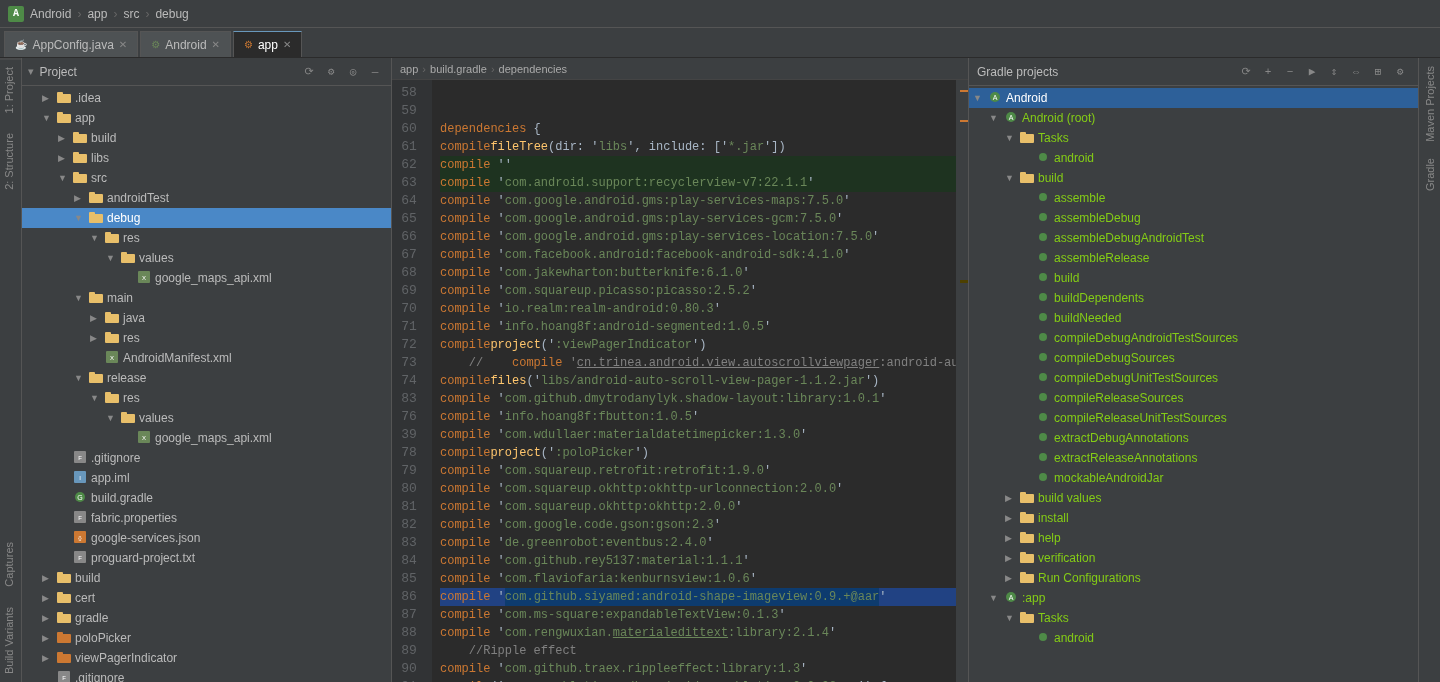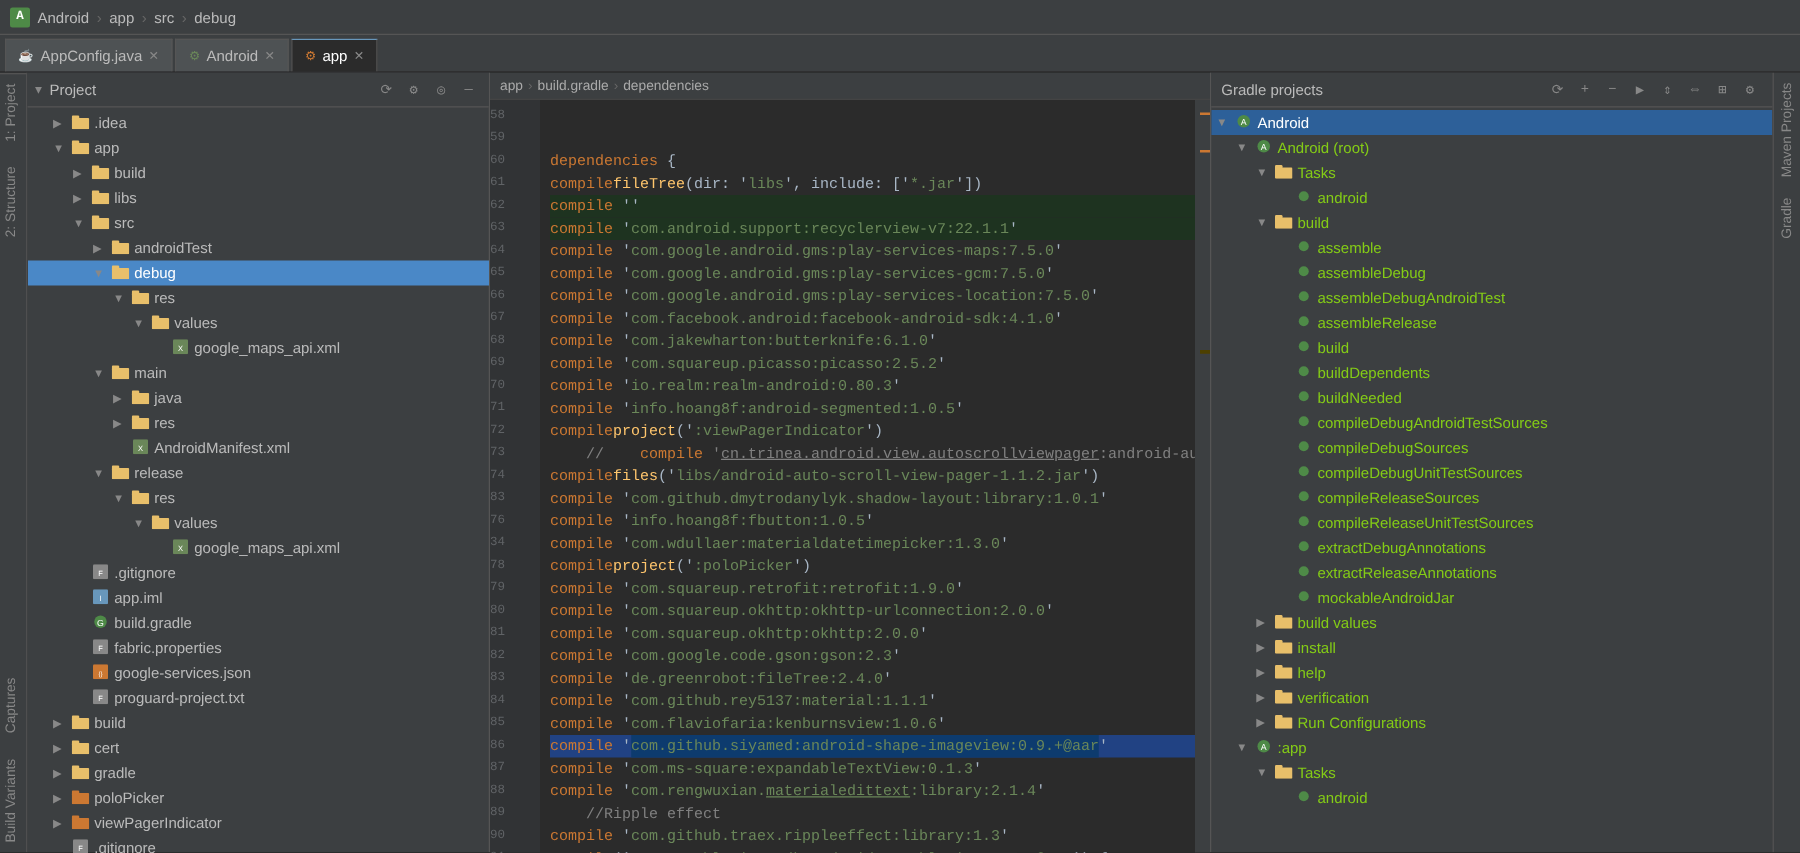--- a/index.html
+++ b/index.html
@@ -194,24 +194,24 @@
       position: relative;
     }
     .code-area::-webkit-scrollbar { width: 8px; }
     .code-area::-webkit-scrollbar-track { background: #2b2b2b; }
     .code-area::-webkit-scrollbar-thumb { background: #555; }
 
     .line-numbers {
       width: 40px;
       background: #313335;
       padding: 4px 0;
-      text-align: left;
+      text-align: center;
       flex-shrink: 0;
       font-family: 'Courier New', monospace;
-      font-size: 10px;
+      font-size: 13px;
       color: #606366;
       user-select: none;
     }
     .line-number {
       height: 18px;
       padding-right: 6px;
       line-height: 18px;
     }
 
     .code-content {
@@ -807,21 +807,21 @@
           <div class="line-number">67</div>
           <div class="line-number">68</div>
           <div class="line-number">69</div>
           <div class="line-number">70</div>
           <div class="line-number">71</div>
           <div class="line-number">72</div>
           <div class="line-number">73</div>
           <div class="line-number">74</div>
           <div class="line-number">83</div>
           <div class="line-number">76</div>
-          <div class="line-number">34</div>
+          <div class="line-number">39</div>
           <div class="line-number">78</div>
           <div class="line-number">79</div>
           <div class="line-number">80</div>
           <div class="line-number">81</div>
           <div class="line-number">82</div>
           <div class="line-number">83</div>
           <div class="line-number">84</div>
           <div class="line-number">85</div>
           <div class="line-number">86</div>
           <div class="line-number">87</div>
@@ -849,21 +849,21 @@
           <div class="code-line"><span class="comment">    //    <span class="kw">compile</span> '<span class="underline">cn.trinea.android.view.autoscrollviewpager</span>:android-auto-s</span></div>
           <div class="code-line">    <span class="kw">compile</span> <span class="method">files</span>('<span class="str">libs/android-auto-scroll-view-pager-1.1.2.jar</span>')</div>
           <div class="code-line">    <span class="kw">compile</span> '<span class="str">com.github.dmytrodanylyk.shadow-layout:library:1.0.1</span>'</div>
           <div class="code-line">    <span class="kw">compile</span> '<span class="str">info.hoang8f:fbutton:1.0.5</span>'</div>
           <div class="code-line">    <span class="kw">compile</span> '<span class="str">com.wdullaer:materialdatetimepicker:1.3.0</span>'</div>
           <div class="code-line">    <span class="kw">compile</span> <span class="method">project</span>('<span class="str">:poloPicker</span>')</div>
           <div class="code-line">    <span class="kw">compile</span> '<span class="str">com.squareup.retrofit:retrofit:1.9.0</span>'</div>
           <div class="code-line">    <span class="kw">compile</span> '<span class="str">com.squareup.okhttp:okhttp-urlconnection:2.0.0</span>'</div>
           <div class="code-line">    <span class="kw">compile</span> '<span class="str">com.squareup.okhttp:okhttp:2.0.0</span>'</div>
           <div class="code-line">    <span class="kw">compile</span> '<span class="str">com.google.code.gson:gson:2.3</span>'</div>
-          <div class="code-line">    <span class="kw">compile</span> '<span class="str">de.greenrobot:fileTree:2.4.0</span>'</div>
+          <div class="code-line">    <span class="kw">compile</span> '<span class="str">de.greenrobot:eventbus:2.4.0</span>'</div>
           <div class="code-line">    <span class="kw">compile</span> '<span class="str">com.github.rey5137:material:1.1.1</span>'</div>
           <div class="code-line">    <span class="kw">compile</span> '<span class="str">com.flaviofaria:kenburnsview:1.0.6</span>'</div>
           <div class="code-line" style="background: rgb(33, 66, 131);">    <span class="kw">compile</span> '<span style="background:#0d3b6e;color:#6a8759">com.github.siyamed:android-shape-imageview:0.9.+@aar</span>'</div>
           <div class="code-line">    <span class="kw">compile</span> '<span class="str">com.ms-square:expandableTextView:0.1.3</span>'</div>
           <div class="code-line">    <span class="kw">compile</span> '<span class="str">com.rengwuxian.<span class="underline">materialedittext</span>:library:2.1.4</span>'</div>
           <div class="code-line"><span class="comment">    //Ripple effect</span></div>
           <div class="code-line">    <span class="kw">compile</span> '<span class="str">com.github.traex.rippleeffect:library:1.3</span>'</div>
           <div class="code-line">    <span class="kw">compile</span>('<span class="str">com.crashlytics.sdk.android:crashlytics:2.3.2@aar</span>') {</div>
         </div>
       <div class="scroll-indicators">

